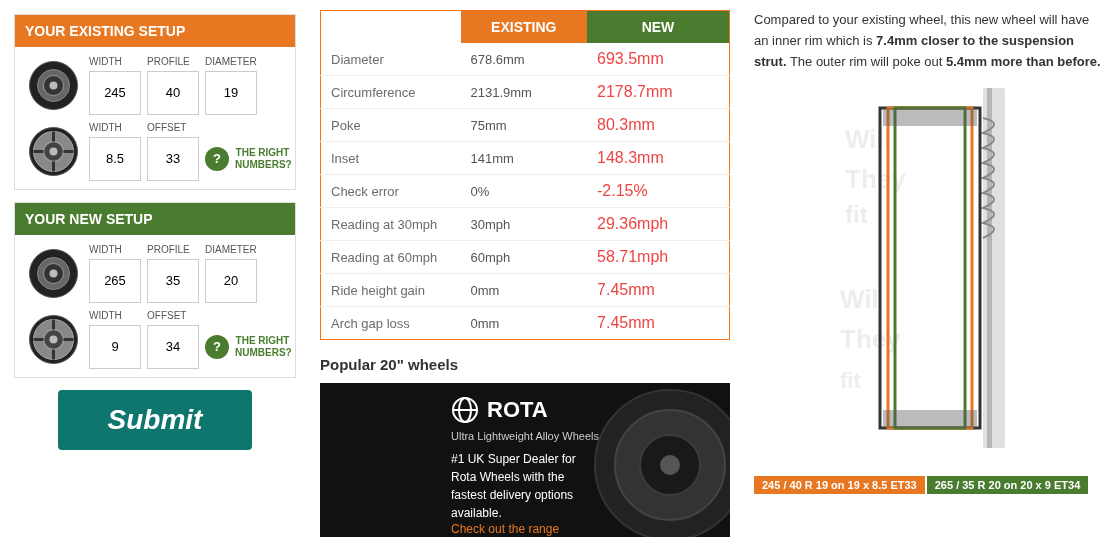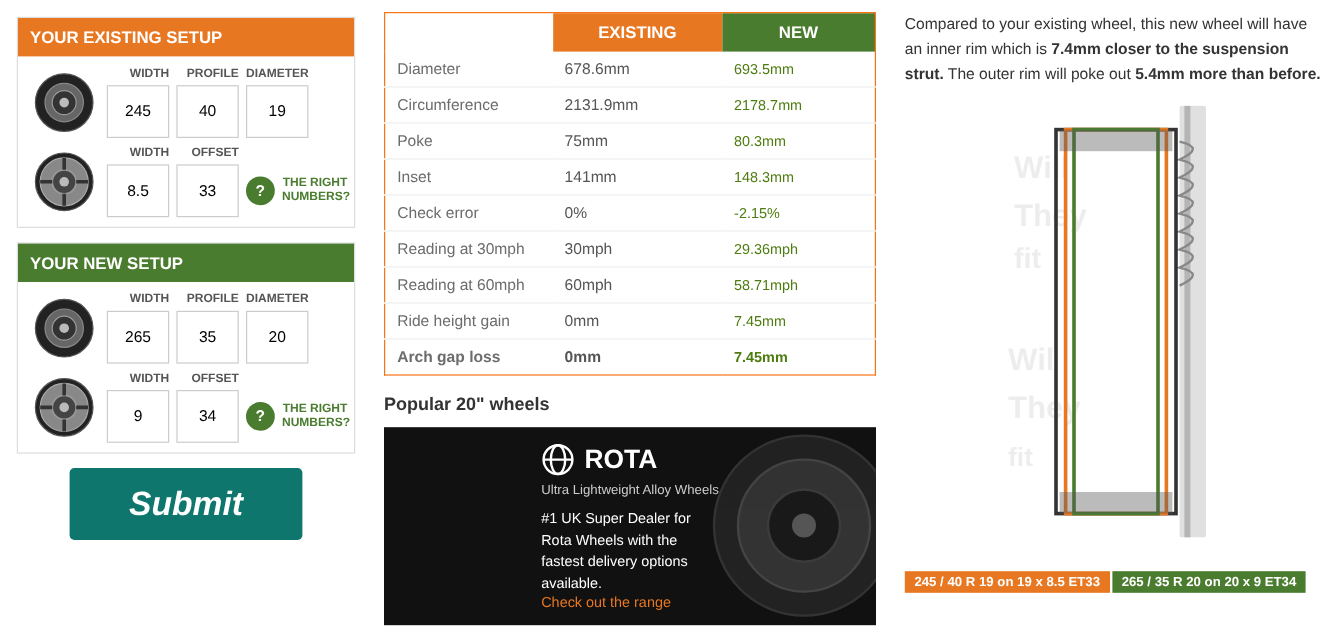--- a/index.html
+++ b/index.html
@@ -19,21 +19,21 @@
     
     .setup-row { display: flex; align-items: center; gap: 6px; }
     
     .tire-img { width: 60px; height: 60px; flex-shrink: 0; display: flex; align-items: center; justify-content: center; }
     
     .tire-svg { width: 55px; height: 55px; }
     
     .fields-group { display: flex; flex-direction: column; gap: 4px; flex: 1; }
     
     .field-labels { display: flex; gap: 6px; }
-    .field-label { font-size: 10px; font-weight: bold; color: #555; text-align: right; }
+    .field-label { font-size: 10px; font-weight: normal; color: #555; text-align: left; }
     .field-label.w { width: 52px; }
     .field-label.p { width: 52px; }
     .field-label.d { width: 52px; }
     .field-label.off { width: 52px; }
     
     .field-inputs { display: flex; gap: 6px; align-items: center; }
     .field-input { width: 52px; height: 44px; border: 1px solid #ccc; text-align: center; font-size: 13px; padding: 2px; }
     
     .help-btn { width: 24px; height: 24px; background: #4a7c2f; border-radius: 50%; color: white; font-weight: bold; display: flex; align-items: center; justify-content: center; font-size: 13px; cursor: pointer; flex-shrink: 0; }
     
@@ -48,23 +48,23 @@
     
     .comparison-table thead tr { }
     .comparison-table th { padding: 8px 10px; font-size: 14px; font-weight: bold; color: white; text-align: center; }
     .comparison-table th.existing-col { background: #e87722; }
     .comparison-table th.new-col { background: #4a7c2f; }
     .comparison-table th.label-col { background: white; }
     
     .comparison-table td { padding: 7px 10px; border-bottom: 1px solid #eee; }
     .comparison-table td.row-label { color: #6c6c6c; font-size: 13px; }
     .comparison-table td.existing-val { color: #555; font-size: 13px; }
-    .comparison-table td.new-val { color: #4d7c0f; font-size: 12px; }
-    
-    .comparison-table tbody tr:last-child td { border-bottom: none; font-weight: bold; }
+    .comparison-table td.new-val { color: #ef4444; font-size: 16px; }
+    
+    .comparison-table tbody tr:last-child td { border-bottom: none; }
     
     .popular-title { font-size: 15px; font-weight: bold; margin-bottom: 10px; color: #333; }
     
     .ad-banner { background: #111; width: 100%; height: 165px; display: flex; align-items: center; justify-content: center; position: relative; overflow: hidden; }
     .ad-banner-content { padding: 12px; color: white; z-index: 2; position: relative; }
     .ad-logo { color: white; font-size: 22px; font-weight: bold; margin-bottom: 6px; display: flex; align-items: center; gap: 8px; }
     .ad-subtitle { font-size: 11px; color: #ccc; margin-bottom: 8px; }
     .ad-text { font-size: 12px; color: white; line-height: 1.5; }
     .ad-link { color: #e87722; font-size: 12px; cursor: pointer; }
     

